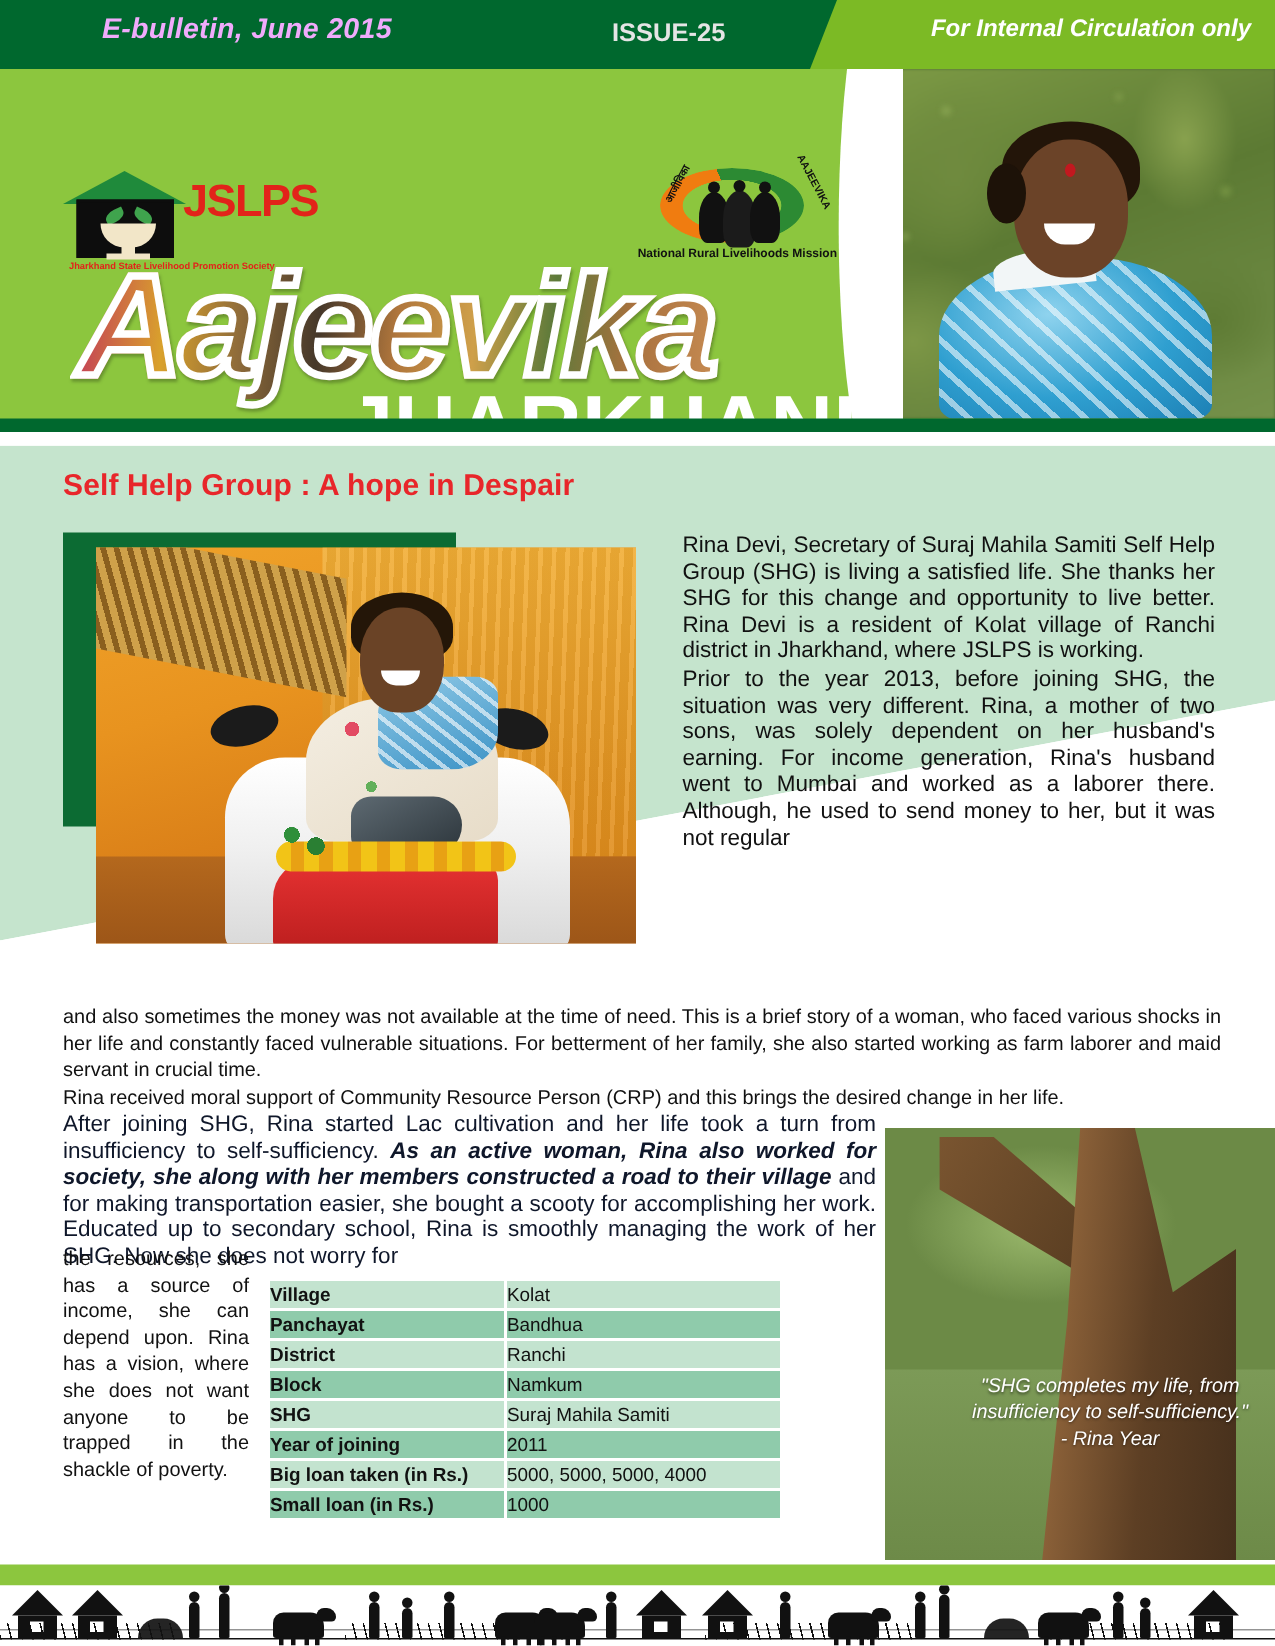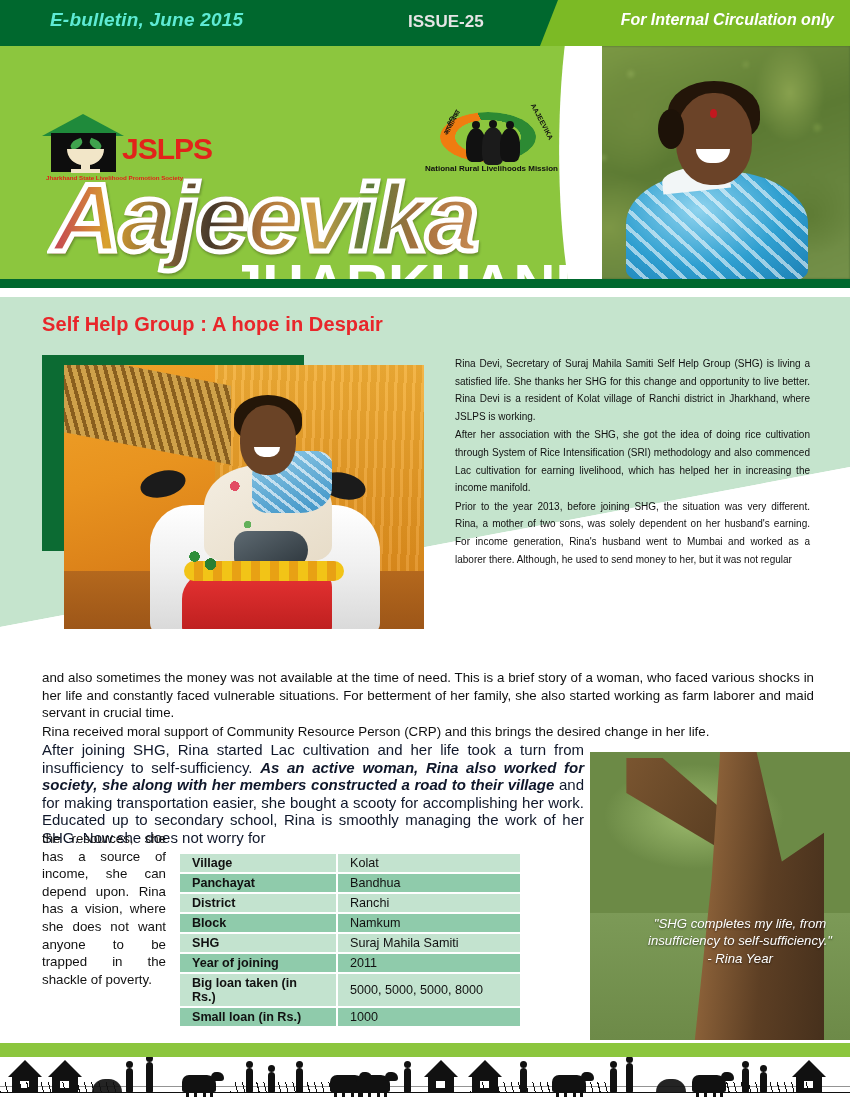--- a/index.html
+++ b/index.html
@@ -15,22 +15,22 @@
   .topbar {
     position: absolute; left: 0; top: 0; width: 850px; height: 46px;
     background: #00682e; overflow: hidden;
   }
   .topbar-lightwedge {
     position: absolute; right: 0; top: 0; width: 310px; height: 46px;
     background: #7cba25;
     clip-path: polygon(18px 0, 100% 0, 100% 100%, 0 100%);
   }
   .ebulletin {
-    position: absolute; left: 50px; top: 9px;
-    font-size: 19px; font-weight: bold; color: #5eead4; font-style: italic;
+    position: absolute; left: 68px; top: 9px;
+    font-size: 19px; font-weight: bold; color: #f0abfc; font-style: italic;
     letter-spacing: .2px;
   }
   .issue {
     position: absolute; left: 408px; top: 12px;
     font-size: 17px; font-weight: bold; color: #e5e5e5;
   }
   .circulation {
     position: absolute; right: 16px; top: 11px;
     font-size: 16px; font-weight: bold; color: #ffffff; font-style: italic;
     white-space: nowrap;
@@ -133,21 +133,21 @@
   }
   .jslps .lampbase {
     position:absolute; left:18px; top:34px; width:29px; height:4px; background:#f2e6c8;
   }
   .jslps .leaf1, .jslps .leaf2 {
     position:absolute; top:5px; width:13px; height:8px; background:#3fa34d; border-radius:60% 0 60% 0;
   }
   .jslps .leaf1 { left:17px; transform:rotate(-25deg); }
   .jslps .leaf2 { left:36px; transform:rotate(25deg) scaleX(-1); }
   .jslps .jtext {
-    position:absolute; left:80px; top:18px;
+    position:absolute; left:80px; top:4px;
     font-size: 30px; font-weight: bold; color:#e2231a; letter-spacing:-1px;
     font-family:"Liberation Sans", sans-serif;
   }
   .jslps .jsub {
     position:absolute; left:4px; top:60px; width:172px;
     font-size: 6.2px; font-weight: bold; color:#e2231a; white-space:nowrap;
   }
 
   
   .nrlm { position:absolute; left:418px; top:64px; width:140px; height:66px; }
@@ -298,21 +298,21 @@
   }
   .scooter-photo .leaves {
     position:absolute; left:118px; bottom:52px; width:42px; height:34px;
     background: radial-gradient(circle 8px at 30% 40%, #2f8f3a 0 65%, transparent 66%),
                 radial-gradient(circle 9px at 68% 62%, #2a7f33 0 65%, transparent 66%);
   }
 
   
   .col-right {
     position:absolute; left:455px; top:58px; width:355px;
-    font-size: 10px; line-height: 17.6px; color:#111; text-align: justify;
+    font-size: 15px; line-height: 17.6px; color:#111; text-align: justify;
     text-justify: inter-word;
   }
   .col-right p { margin-bottom: 1px; }
   .full-text {
     position:absolute; left:42px; top:372px; width:772px;
     font-size: 13.3px; line-height: 17.6px; color:#111; text-align: justify;
   }
   .full-text p { margin-bottom: 1px; }
   .wrap-narrow {
     position:absolute; left:42px; top:444px; width:300px;
@@ -324,21 +324,21 @@
   }
   b.it { font-style: italic; font-weight: bold; }
 
   
   .info-table {
     position:absolute; left:180px; top:555px; width:340px;
     border-collapse: separate; border-spacing: 0 2px;
     font-size: 12.6px;
   }
   .info-table td {
-    padding: 2px 12px; height: 17px; background:#8fcbab; color:#111;
+    padding: 2px 0; height: 17px; background:#8fcbab; color:#111;
   }
   .info-table td.k { width: 158px; font-weight: bold; }
   .info-table td.v { width: 182px; }
   .info-table tr:nth-child(odd) td { background:#c3e3cf; }
   .info-table tr:nth-child(even) td { background:#8fcbab; }
   .info-table td.k { border-right: 2px solid #ffffff; }
 
   
   .tree-photo {
     position:absolute; left:590px; top:455px; width:260px; height:288px; overflow:hidden;
@@ -482,21 +482,20 @@
       <div class="scarf"></div>
       <div class="rider-head"></div>
       <div class="rider-smile"></div>
       <div class="headlight"></div>
       <div class="garland"></div>
       <div class="leaves"></div>
     </div>
 
     <div class="col-right">
       <p>Rina Devi, Secretary of Suraj Mahila Samiti Self Help Group (SHG) is living a satisfied life. She thanks her SHG for this change and opportunity to live better. Rina Devi is a resident of Kolat village of Ranchi district in Jharkhand, where JSLPS is working.</p>
-      <p>After her association with the SHG, she got the idea of doing rice cultivation through System of Rice Intensification (SRI) methodology and also commenced Lac cultivation for earning livelihood, which has helped her in increasing the income manifold.</p>
       <p>Prior to the year 2013, before joining SHG, the situation was very different. Rina, a mother of two sons, was solely dependent on her husband's earning. For income generation, Rina's husband went to Mumbai and worked as a laborer there. Although, he used to send money to her, but it was not regular</p>
     </div>
 
     <div class="full-text">
       <p>and also sometimes the money was not available at the time of need. This is a brief story of a woman, who faced various shocks in her life and constantly faced vulnerable situations. For betterment of her family, she also started working as farm laborer and maid servant in crucial time.</p>
       <p>Rina received moral support of Community Resource Person (CRP) and this brings the desired change in her life.</p>
     </div>
 
     <div class="wrap-narrow" style="left:42px; width:542px;">
       <span>After joining SHG, Rina started Lac cultivation and her life took a turn from insufficiency to self-sufficiency. </span><b class="it">As an active woman, Rina also worked for society, she along with her members constructed a road to their village</b><span> and for making transportation easier, she bought a scooty for accomplishing her work. Educated up to secondary school, Rina is smoothly managing the work of her SHG. Now she does not worry for</span>
@@ -525,21 +524,21 @@
         <tr>
             <td class="k">SHG</td>
             <td class="v">Suraj Mahila Samiti</td>
           </tr>
         <tr>
             <td class="k">Year of joining</td>
             <td class="v">2011</td>
           </tr>
         <tr>
             <td class="k">Big loan taken (in Rs.)</td>
-            <td class="v">5000, 5000, 5000, 8000</td>
+            <td class="v">5000, 5000, 5000, 4000</td>
           </tr>
         <tr>
             <td class="k">Small loan (in Rs.)</td>
             <td class="v">1000</td>
           </tr>
       </tbody>
     </table>
 
     <div class="tree-photo">
       <div class="sky"></div>

